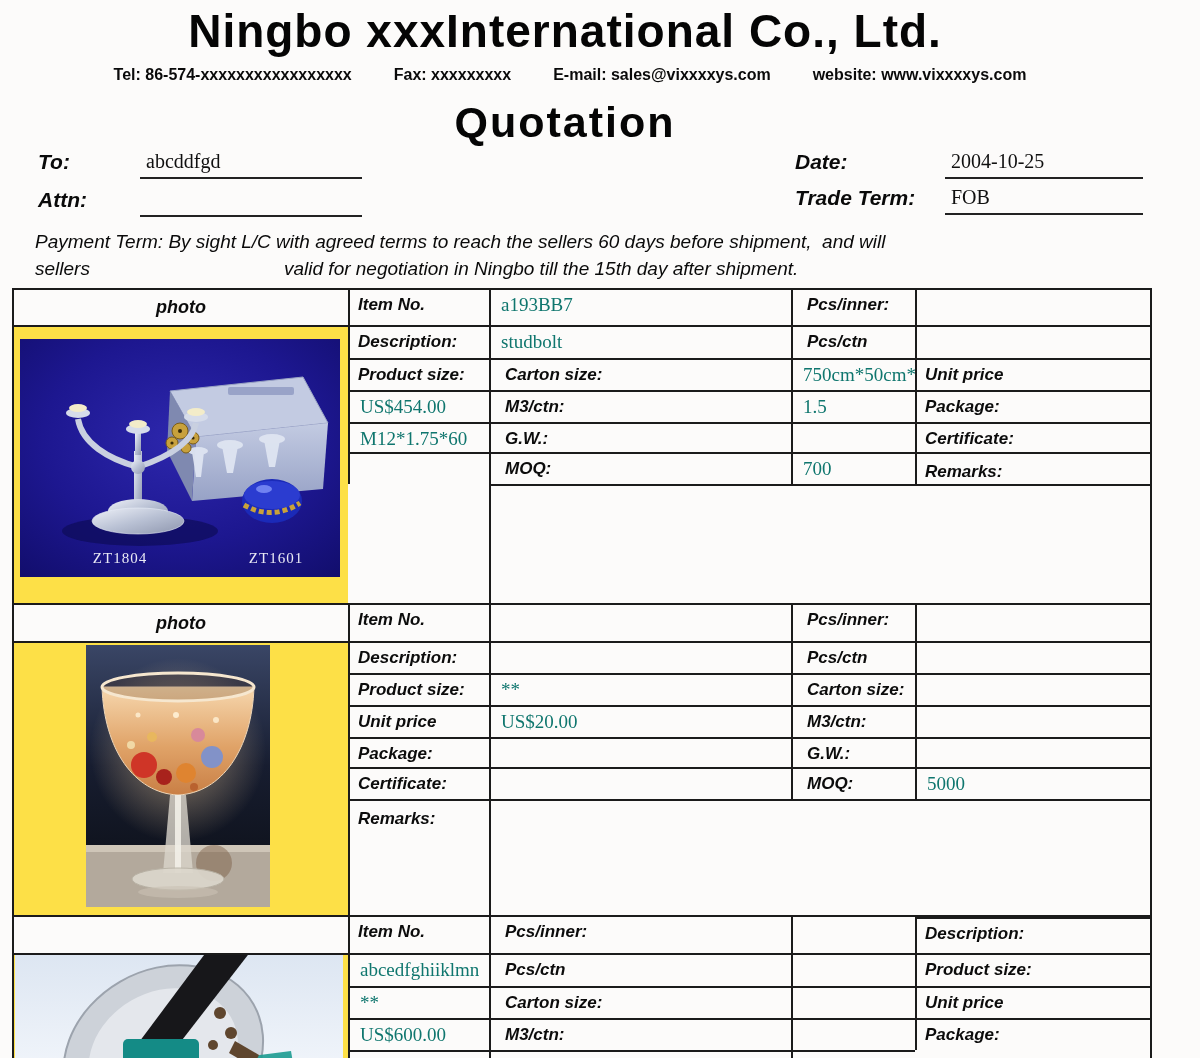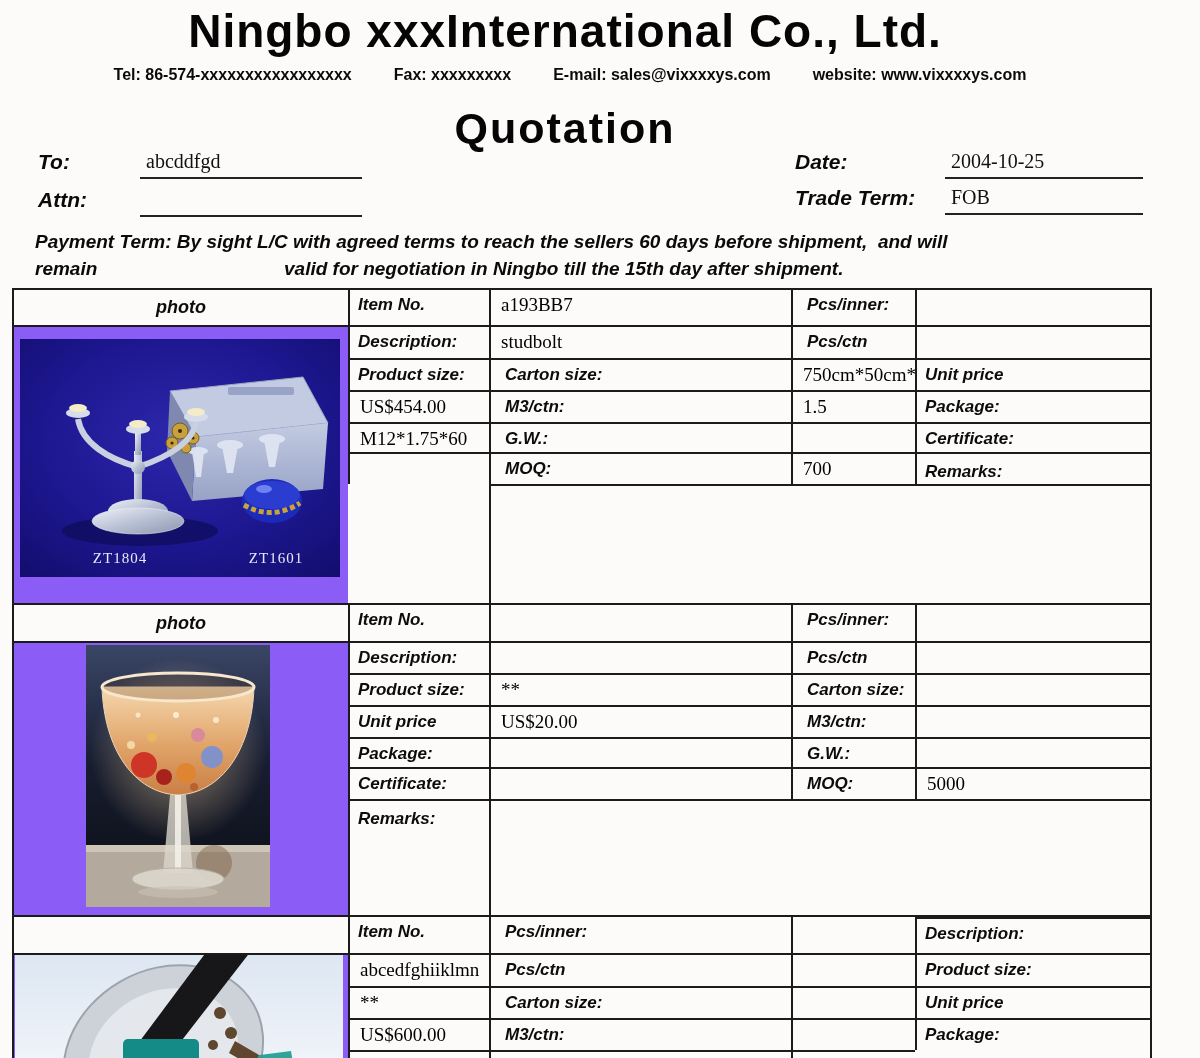--- a/index.html
+++ b/index.html
@@ -14,56 +14,56 @@
     left:0;top:4px;width:1130px;text-align:center;
     font-size:46px;font-weight:900;letter-spacing:1px;color:#050505;
   }
   .contact{
     left:0;top:66px;width:1140px;text-align:center;
     font-size:16px;font-weight:700;color:#0a0a0a;
   }
   .contact span{margin:0 21px;}
   .doc-title{
     left:0;top:98px;width:1130px;text-align:center;
-    font-size:43px;font-weight:900;letter-spacing:2px;color:#050505;margin-top:6px;
+    font-size:43px;font-weight:900;letter-spacing:2px;color:#050505;
   }
   .meta-label{font-size:21px;font-weight:700;font-style:italic;color:#0a0a0a;}
   .meta-value{
     font-family:"Liberation Serif",serif;font-size:20px;color:#101010;
     border-bottom:2px solid #222;padding:0 0 1px 6px;box-sizing:border-box;height:29px;
   }
   .payment{
-    font-size:19px;font-weight:700;font-style:italic;color:#0a0a0a;white-space:pre;
+    font-size:19px;font-weight:400;font-style:italic;color:#0a0a0a;white-space:pre;
   }
   
   .section{
     position:absolute;left:12px;width:1140px;box-sizing:border-box;
     border:2px solid #1b1b1b;display:grid;
     grid-template-columns:334px 141px 302px 124px 1fr;
   }
   #sec1{top:288px;height:317px;grid-template-rows:35px 33px 32px 32px 30px 32px 1fr;}
   #sec2{top:603px;height:314px;grid-template-rows:36px 32px 32px 32px 30px 32px 1fr;}
   #sec3{top:915px;height:180px;grid-template-rows:36px 33px 32px 32px 1fr;}
   .cell{box-sizing:border-box;overflow:hidden;}
   .bl{border-left:2px solid #1b1b1b;}
   .bt{border-top:2px solid #1b1b1b;}
   .lbl{
     font-size:17px;font-weight:700;font-style:italic;color:#0c0c0c;
     padding:5px 2px 0 8px;white-space:nowrap;
   }
   .rlbl{padding-left:14px;}
   .val{
-    font-family:"Liberation Serif",serif;font-size:19px;color:#000000;
+    font-family:"Liberation Serif",serif;font-size:19px;color:#0f766e;
     padding:4px 2px 0 10px;white-space:nowrap;
   }
   .photo-hdr{
     display:flex;align-items:center;justify-content:center;
     font-size:18px;font-weight:700;font-style:italic;color:#0c0c0c;
   }
-  .photo-cell{position:relative;overflow:hidden;background:#8b5cf6;}
+  .photo-cell{position:relative;overflow:hidden;background:#fde047;}
   .remarks-wide{grid-column:3/6;}
   .photo-img{display:block;}
 </style>
 </head>
 <body>
 
 <div class="abs company">Ningbo xxxInternational Co., Ltd.</div>
 
 <div class="abs contact">
   <span>Tel: 86-574-xxxxxxxxxxxxxxxxx</span><span>Fax: xxxxxxxxx</span><span>E-mail: sales@vixxxxys.com</span><span>website: www.vixxxxys.com</span>
@@ -77,21 +77,21 @@
 <div class="abs meta-label" style="left:38px;top:188px;">Attn:</div>
 <div class="abs meta-value" style="left:140px;top:188px;width:222px;"></div>
 
 <div class="abs meta-label" style="left:795px;top:150px;">Date:</div>
 <div class="abs meta-value" style="left:945px;top:150px;width:198px;">2004-10-25</div>
 
 <div class="abs meta-label" style="left:795px;top:186px;">Trade Term:</div>
 <div class="abs meta-value" style="left:945px;top:186px;width:198px;">FOB</div>
 
 <div class="abs payment" style="left:35px;top:231px;">Payment Term: By sight L/C with agreed terms to reach the sellers 60 days before shipment,  and will</div>
-<div class="abs payment" style="left:35px;top:258px;">remain</div>
+<div class="abs payment" style="left:35px;top:258px;">sellers</div>
 <div class="abs payment" style="left:248px;top:258px;margin-left:36px;">valid for negotiation in Ningbo till the 15th day after shipment.</div>
 
 <div class="section" id="sec1">
   <div class="cell photo-hdr">photo</div>
   <div class="cell bl lbl">Item No.</div>
   <div class="cell bl val">a193BB7</div>
   <div class="cell bl lbl rlbl">Pcs/inner:</div>
   <div class="cell bl val"></div>
 
   <div class="cell bt photo-cell" style="grid-row:2/8;grid-column:1;">

